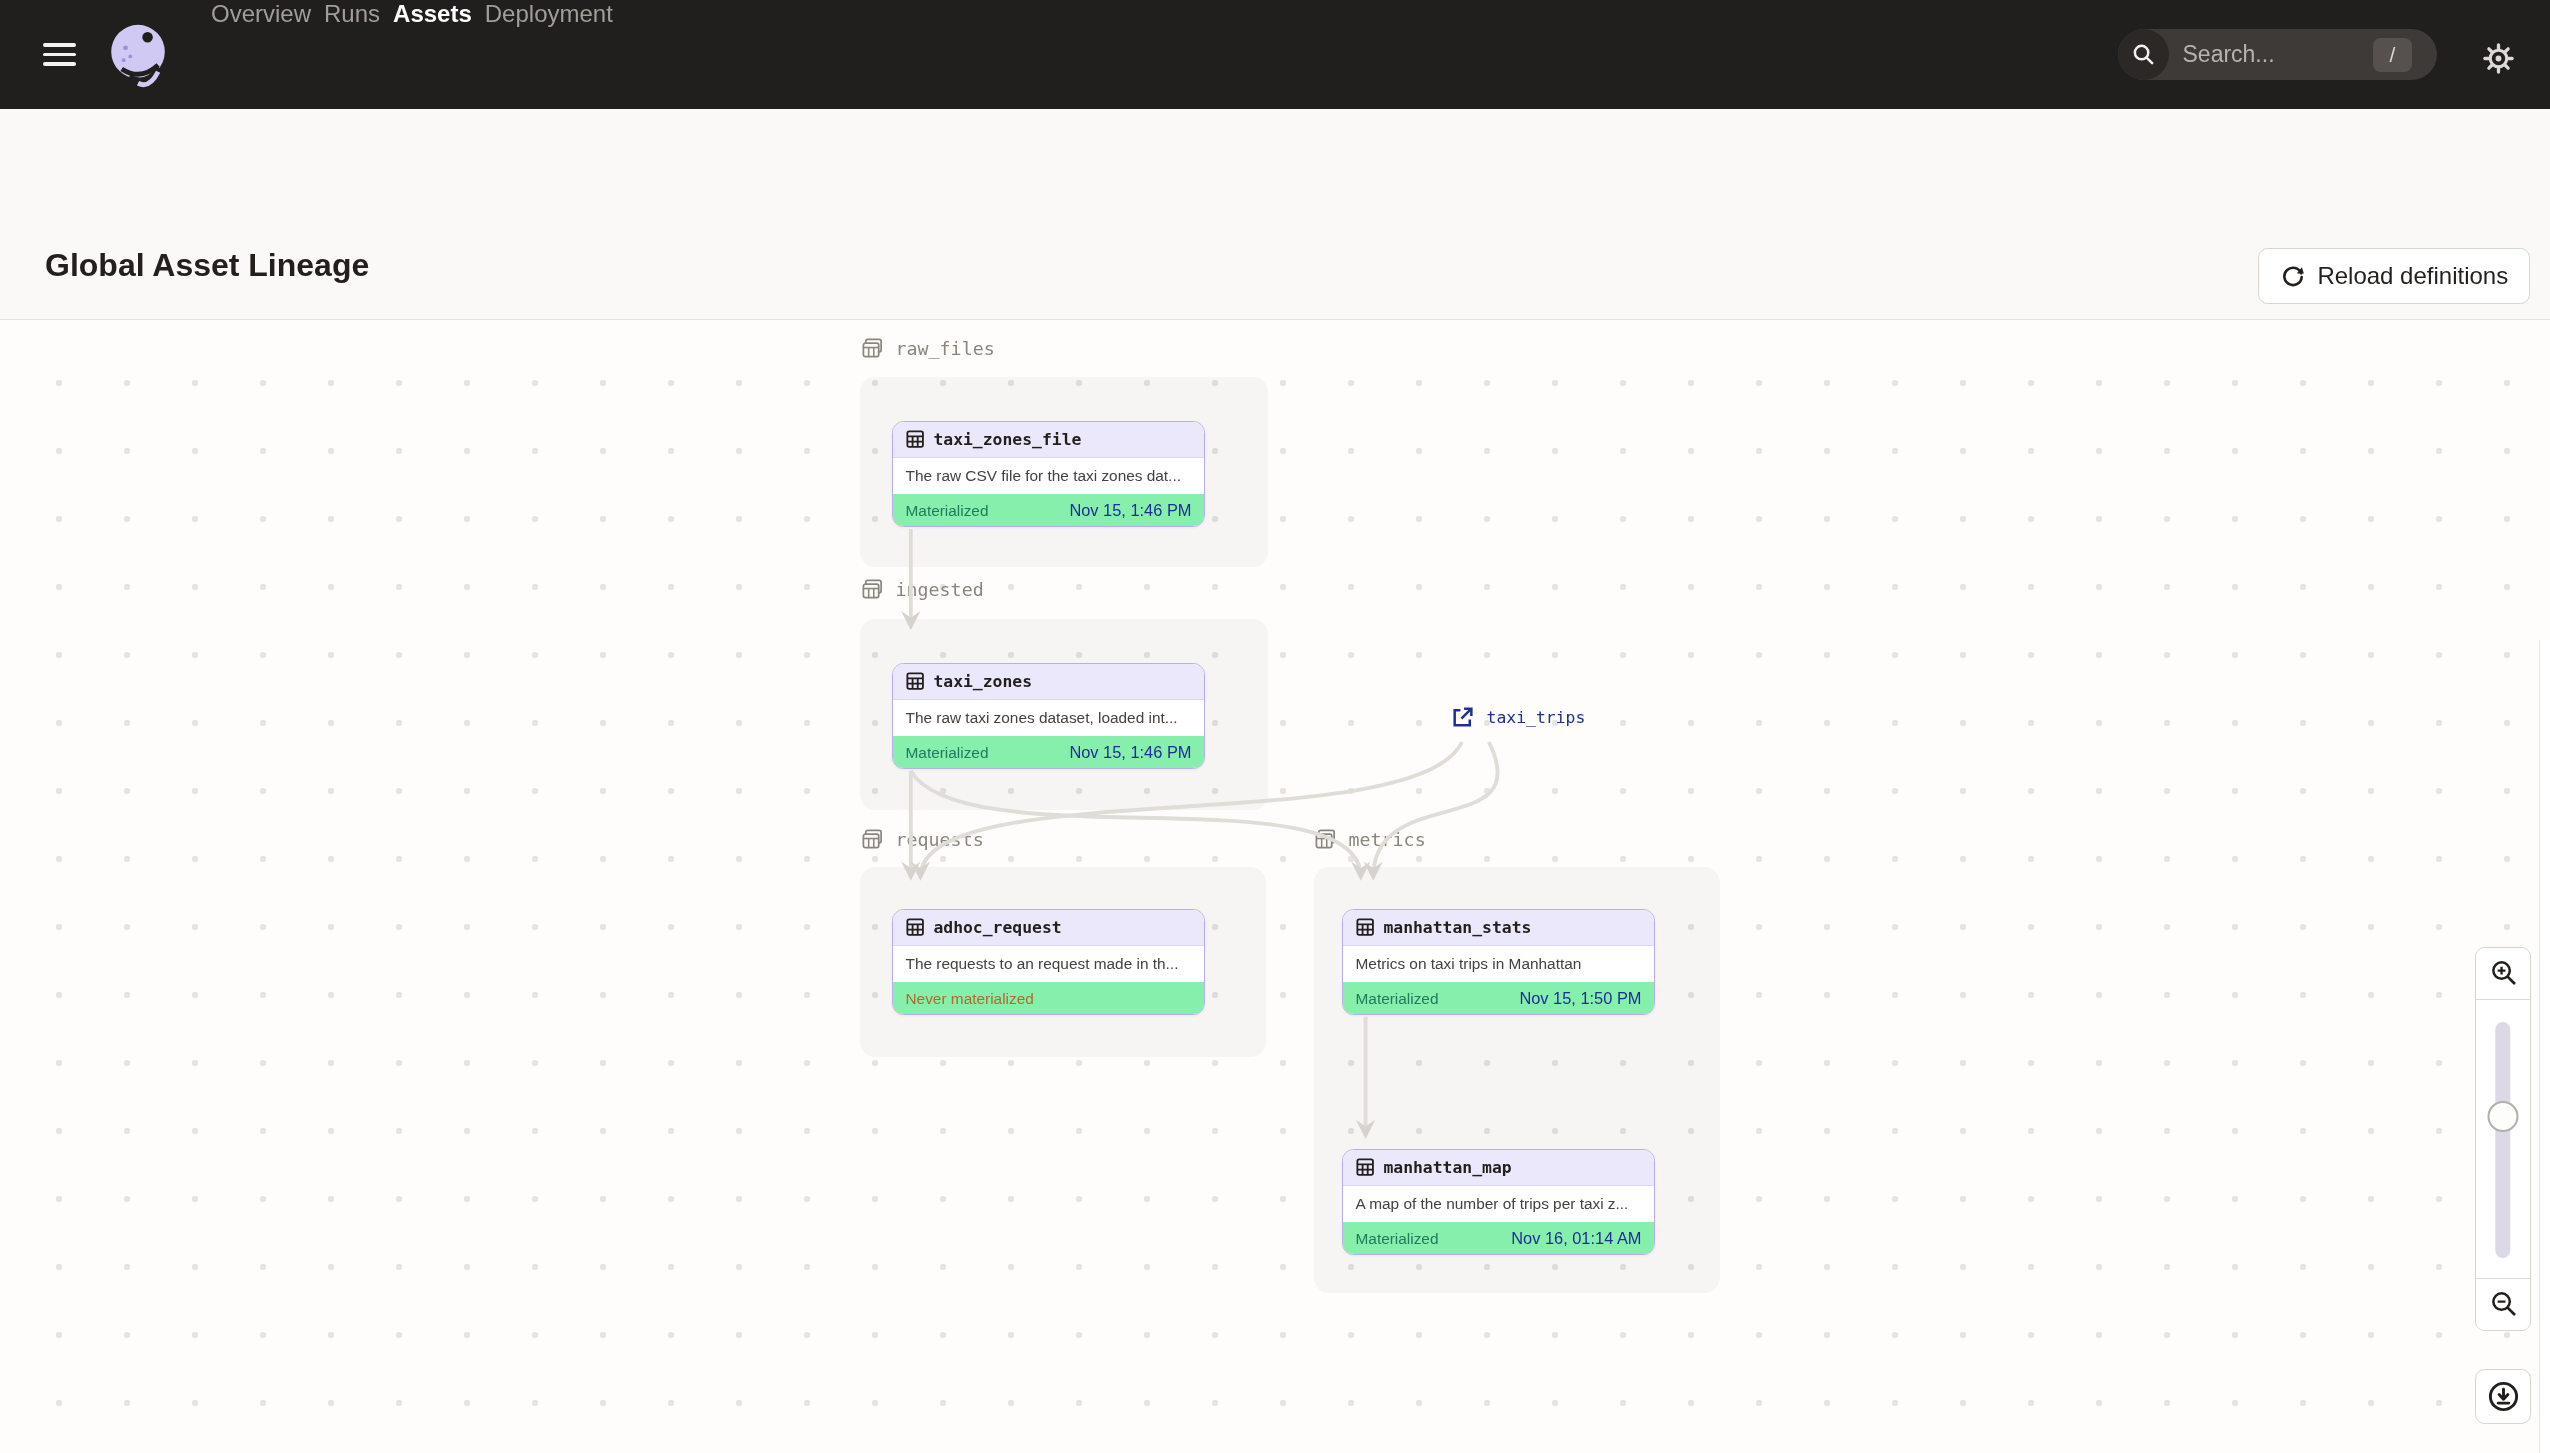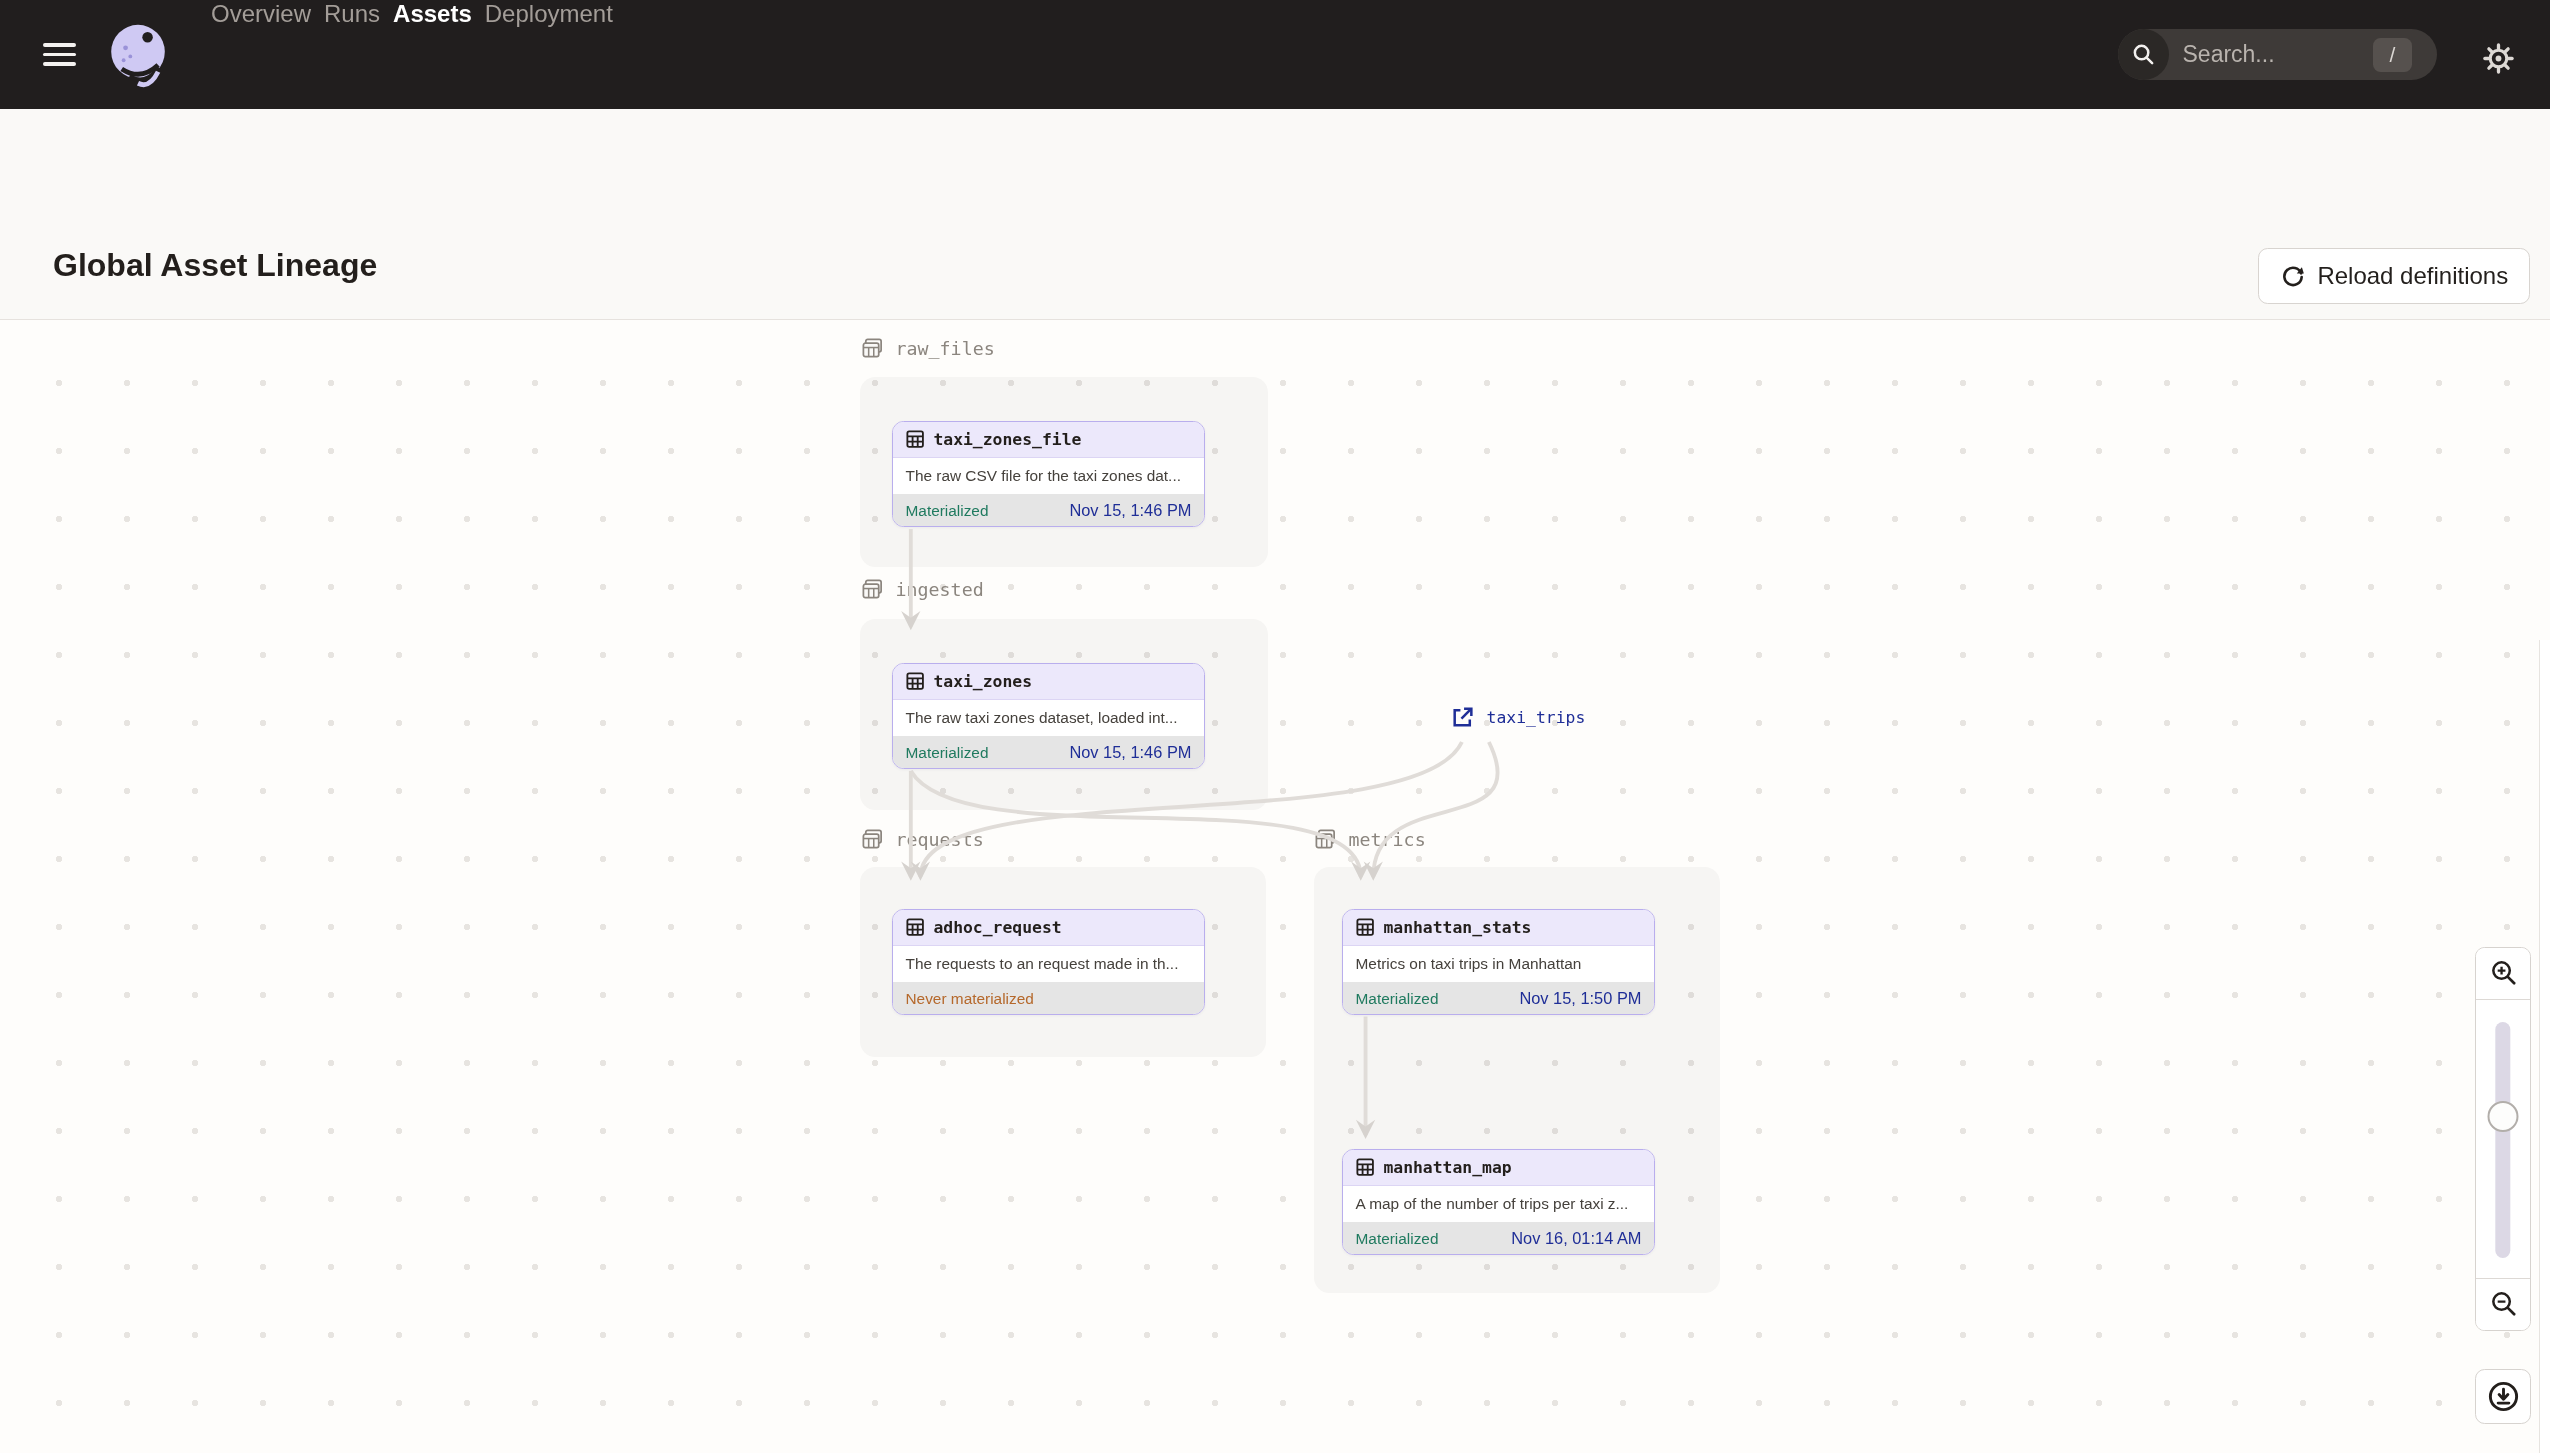--- a/index.html
+++ b/index.html
@@ -16,21 +16,21 @@
   .navlink.active { color:#FFFFFF; font-weight:bold; }
   .searchpill { position:absolute; left:2118px; top:29px; width:319px; height:51px; background:#3E3A38; border-radius:26px; display:flex; align-items:center; overflow:hidden; }
   .searchpill .iconwrap { width:51px; height:51px; border-radius:50%; background:#2B2826; display:flex; align-items:center; justify-content:center; flex:0 0 auto; }
   .searchpill input { background:transparent; border:none; outline:none; color:#E8E5E2; font-size:23px; margin-left:13.5px; width:154px; font-family:"Liberation Sans",sans-serif; }
   .searchpill input::placeholder { color:#B9B3AE; }
   .kbd-badge { position:absolute; right:25px; top:8.7px; width:39px; height:34px; background:#56514E; border-radius:7.7px; color:#DCD8D4; font-size:21px; display:flex; align-items:center; justify-content:center; }
   .gearbtn { position:absolute; left:2479px; top:39px; width:39px; height:39px; display:flex; align-items:center; justify-content:center; cursor:pointer; }
 
   
   .panel { position:absolute; left:0; top:109px; width:2550px; height:211px; background:#FAF9F7; border-bottom:1px solid #E6E2DE; }
-  .page-title { position:absolute; left:45px; top:138px; font-size:32px; font-weight:bold; color:#231F1C;margin-left:8px; }
+  .page-title { position:absolute; left:45px; top:138px; font-size:32px; font-weight:bold; color:#231F1C; }
   .btn { background:#FFFFFF; border:1.4px solid #D8D4D0; border-radius:9.6px; color:#231F1C; font-size:24px; display:flex; align-items:center; justify-content:center; gap:11.6px; cursor:pointer; }
   .reload-btn { position:absolute; left:2258px; top:139px; width:272px; height:56px; }
   .filter-btn { position:absolute; left:26px; top:241px; width:118px; height:56px; }
   .query-box { position:absolute; left:163px; top:241px; width:1783px; height:56px; background:#fff; border:1.4px solid #D8D4D0; border-radius:9.6px; display:flex; align-items:center; padding:0 19px; }
   .query-box input { flex:1; border:none; outline:none; font-size:24px; color:#231F1C; margin-left:13.5px; font-family:"Liberation Sans",sans-serif; }
   .clear-btn { position:absolute; left:1991px; top:241px; width:138px; height:56px; }
   .refresh-btn { position:absolute; left:2172px; top:241px; width:52px; height:56px; }
   .materialize-btn { position:absolute; left:2249px; top:241px; width:280px; height:56px; background:#231F1D; border-radius:9.6px; display:flex; align-items:center; color:#fff; cursor:pointer; }
   .materialize-main { flex:1; display:flex; align-items:center; justify-content:center; gap:11.6px; font-size:24px; height:100%; }
   .materialize-caret { width:49px; height:100%; border-left:1px solid #4A4644; display:flex; align-items:center; justify-content:center; }
@@ -39,21 +39,21 @@
   .canvas { position:absolute; left:0; top:320px; width:2550px; height:1133px; background-color:#FEFDFB;
     background-image: radial-gradient(circle, #E7E4E0 2.9px, transparent 3.5px);
     background-size:68px 68px; background-position:25px 29px; }
   .group-box { position:absolute; background:rgba(35,31,28,0.035); border-radius:15.4px; }
   .group-label { position:absolute; display:flex; align-items:center; gap:11.6px; font-size:18.3px; color:#8B857E; font-family:"DejaVu Sans Mono",monospace; }
   .edges { position:absolute; left:0; top:0; }
 
   .asset-node { position:absolute; width:313px; height:106px; background:#fff; border:1.9px solid #B9AEED; border-radius:11.6px; overflow:hidden; cursor:pointer; box-shadow:0 1px 2.9px rgba(40,30,80,0.05); }
   .node-hdr { height:36px; background:#ECE8FB; border-bottom:1px solid #DCD5F4; display:flex; align-items:center; gap:9.6px; padding:0 12.5px; font-family:"DejaVu Sans Mono",monospace; font-weight:bold; font-size:16.4px; color:#231F1C; }
   .node-desc { height:36px; display:flex; align-items:center; padding:0 12.5px; font-size:15.4px; color:#45413C; white-space:nowrap; overflow:hidden; }
-  .node-ftr { height:33px; background:#e5e5e5; display:flex; align-items:center; justify-content:space-between; padding:0 12.5px; font-size:15.4px; }
+  .node-ftr { height:33px; background:#86efac; display:flex; align-items:center; justify-content:space-between; padding:0 12.5px; font-size:15.4px; }
   .status-ok { color:#1F7A5F; }
   .status-never { color:#B5682B; }
   .node-time { color:#1F2E97; font-size:16.4px; }
 
   .external-node { position:absolute; display:flex; align-items:center; gap:11.6px; font-family:"DejaVu Sans Mono",monospace; font-weight:normal; font-size:16.4px; color:#1F2E97; cursor:pointer; }
 
   
   .zoom-cluster { position:absolute; left:2475px; top:627px; width:56px; height:384px; background:#fff; border:1.4px solid #D7D3CF; border-radius:9.6px; display:flex; flex-direction:column; overflow:hidden; }
   .zoom-btn { height:52px; display:flex; align-items:center; justify-content:center; cursor:pointer; flex:0 0 auto; background:#fff; }
   .zoom-btn.top { border-bottom:1px solid #DDD9D5; }

